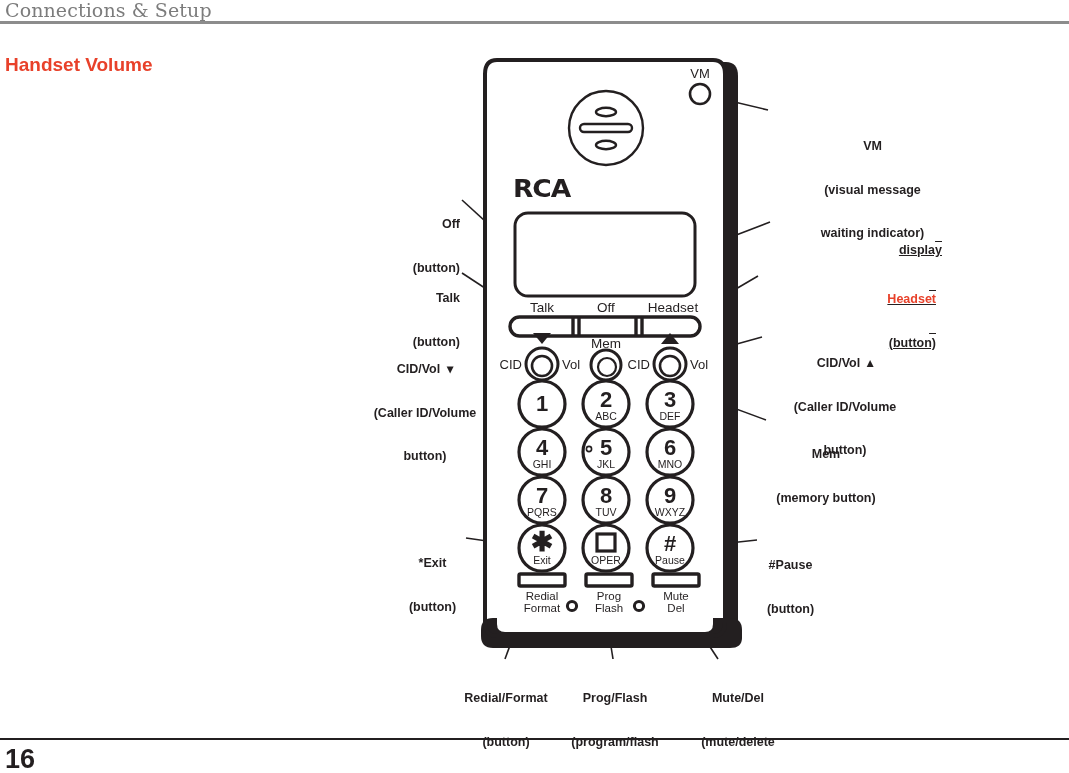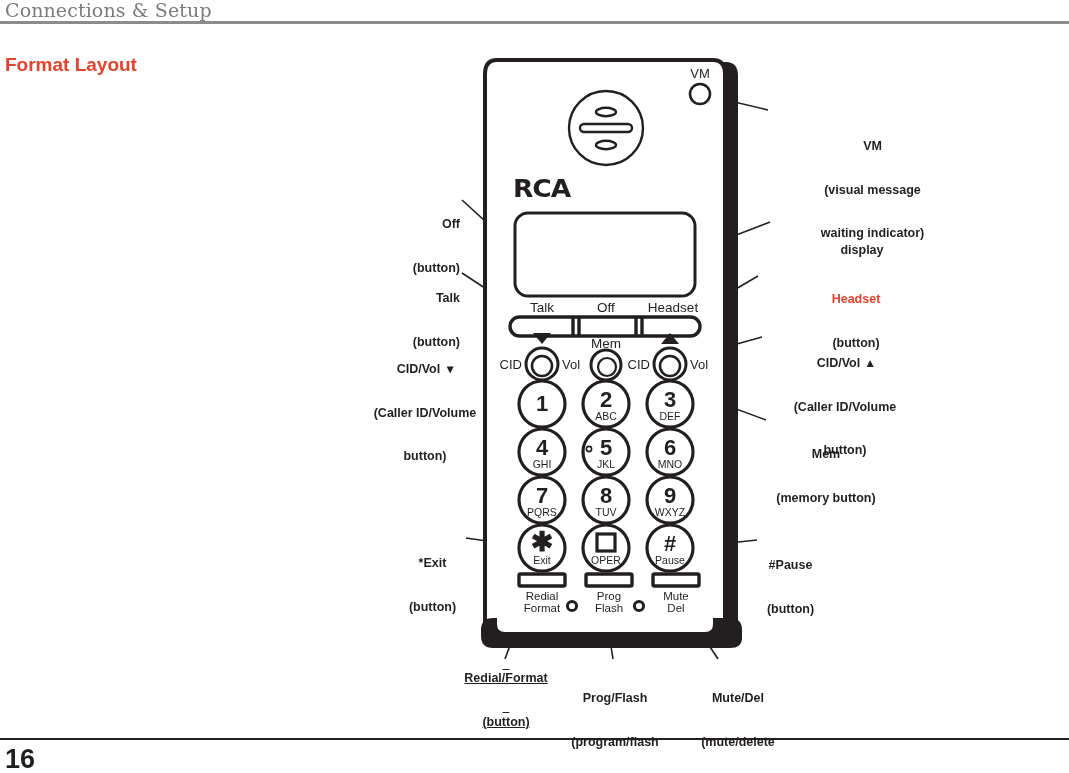--- a/index.html
+++ b/index.html
@@ -58,32 +58,32 @@
   .callout{
     position:absolute;
     font-size:12.5px;
     font-weight:bold;
     line-height:14.5px;
     color:#231f20;
     white-space:pre;
   }
   .callout.r{text-align:right;}
   .callout.c{text-align:center;}
-  .callout.l{text-align:center;}
+  .callout.l{text-align:right;text-decoration:underline;}
   .callout .hl{color:#e8412a;}
 </style>
 </head>
 <body>
 
 <div id="chapter-header">
   <div id="chapter-title">Connections &amp; Setup</div>
   <div id="header-rule"></div>
 </div>
 
-<div id="section-title">Format Layout</div>
+<div id="section-title">Handset Volume</div>
 
 <div id="figure">
 <svg width="1069" height="773" viewBox="0 0 1069 773" xmlns="http://www.w3.org/2000/svg">
 
   <g stroke="#231f20" stroke-width="1.6" fill="none">
 
     <line x1="462" y1="200" x2="589" y2="316"></line>
 
     <line x1="462" y1="273" x2="538" y2="323"></line>
 
@@ -297,21 +297,21 @@
 <div class="callout c" style="left:736px;top:418px;width:180px;">
   <div>Mem</div>
   <div>(memory button)</div>
 </div>
 
 <div class="callout c" style="left:708px;top:529px;width:165px;">
   <div>#Pause</div>
   <div>(button)</div>
 </div>
 
-<div class="callout c" style="left:426px;top:642px;width:160px;text-decoration:underline;">
+<div class="callout c" style="left:426px;top:662px;width:160px;">
   <div>Redial/Format</div>
   <div>(button)</div>
 </div>
 
 <div class="callout c" style="left:556px;top:662px;width:118px;">
   <div>Prog/Flash</div>
   <div>(program/flash</div>
   
 </div>
 

